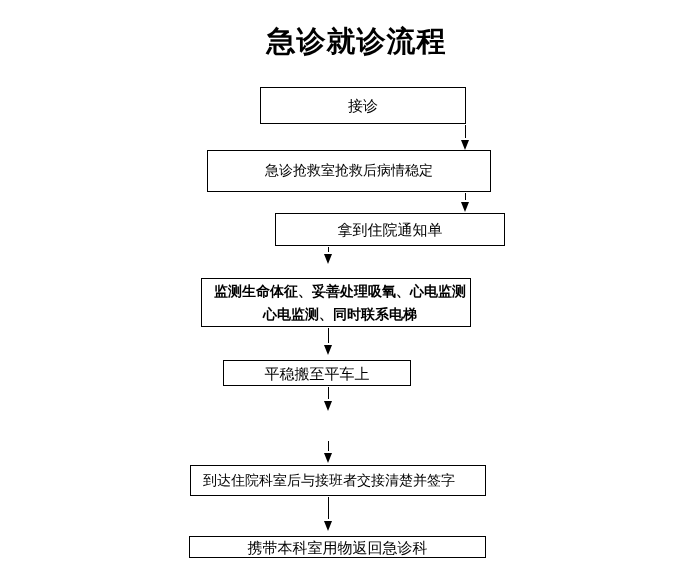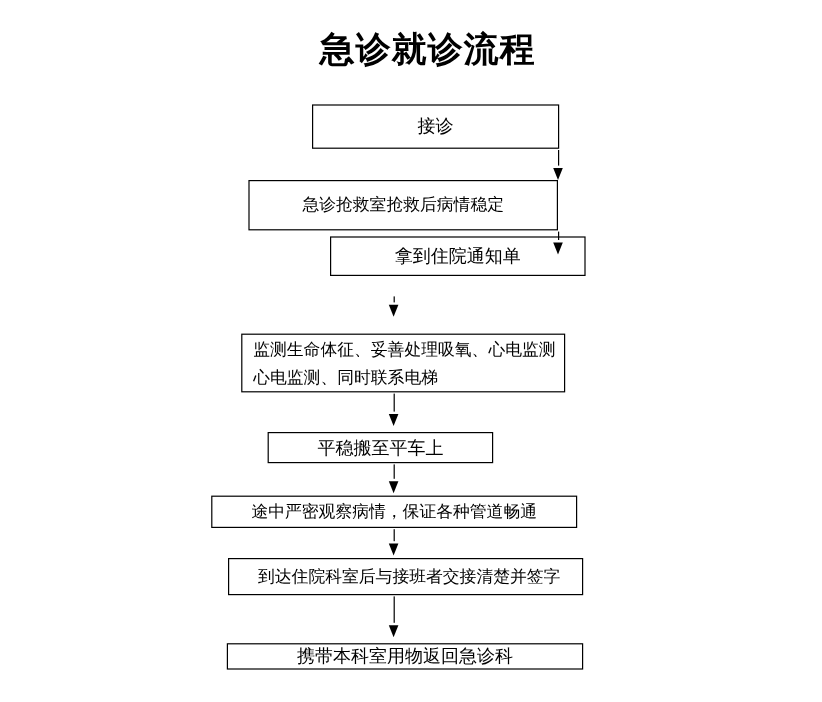--- a/index.html
+++ b/index.html
@@ -30,29 +30,29 @@
     background: #ffffff;
     display: flex;
     align-items: center;
     justify-content: center;
     font-size: 15px;
     text-align: right;
     white-space: nowrap;
     line-height: 1.4;
   }
   .b1 { left: 256px; top: 83px;  width: 206px; height: 37px; }
-  .b2 { left: 203px; top: 146px; width: 258px; height: 42px; font-size: 14px; }
-  .b3 { left: 271px; top: 193px; width: 213px; height: 33px; }
+  .b2 { left: 203px; top: 146px; width: 284px; height: 42px; font-size: 14px; }
+  .b3 { left: 271px; top: 209px; width: 230px; height: 33px; }
   .b4 { left: 197px; top: 274px; width: 270px; height: 49px;
-        font-size: 14px; flex-direction: column; align-items: flex-start;
-        justify-content: center; text-align: left; padding-left: 8px; line-height: 21px; }
+        font-size: 14px; flex-direction: column; align-items: center;
+        justify-content: center; text-align: left; padding-left: 8px; line-height: 21px; font-weight: bold; }
   .b5 { left: 219px; top: 356px; width: 188px; height: 26px; }
   .b6 { left: 172px; top: 409px; width: 305px; height: 27px; font-size: 14px; }
   .b7 { left: 186px; top: 461px; width: 296px; height: 31px;
-        font-size: 14px; justify-content: flex-start; text-align: left; padding-left: 24px; }
+        font-size: 14px; justify-content: flex-start; text-align: left; padding-left: 12px; }
   .b8 { left: 185px; top: 532px; width: 297px; height: 22px; }
 
   .arrow {
     position: absolute;
     width: 9px;
     display: flex;
     flex-direction: column;
     align-items: center;
   }
   .arrow .stem { width: 1px; background: #000000; flex: 1 1 auto; }
@@ -85,21 +85,20 @@
 
   <div class="box b3">拿到住院通知单</div>
 
   <div class="box b4">
     <div>监测生命体征、妥善处理吸氧、心电监测</div>
     <div>心电监测、同时联系电梯</div>
   </div>
 
   <div class="box b5">平稳搬至平车上</div>
 
-  <div class="box b6">途中严密观察病情，保证各种管道畅通</div>
 
   <div class="box b7">到达住院科室后与接班者交接清楚并签字</div>
 
   <div class="box b8">携带本科室用物返回急诊科</div>
 
   <div class="arrow a1">
     <div class="stem"></div>
     <div class="head"></div>
   </div>
 

